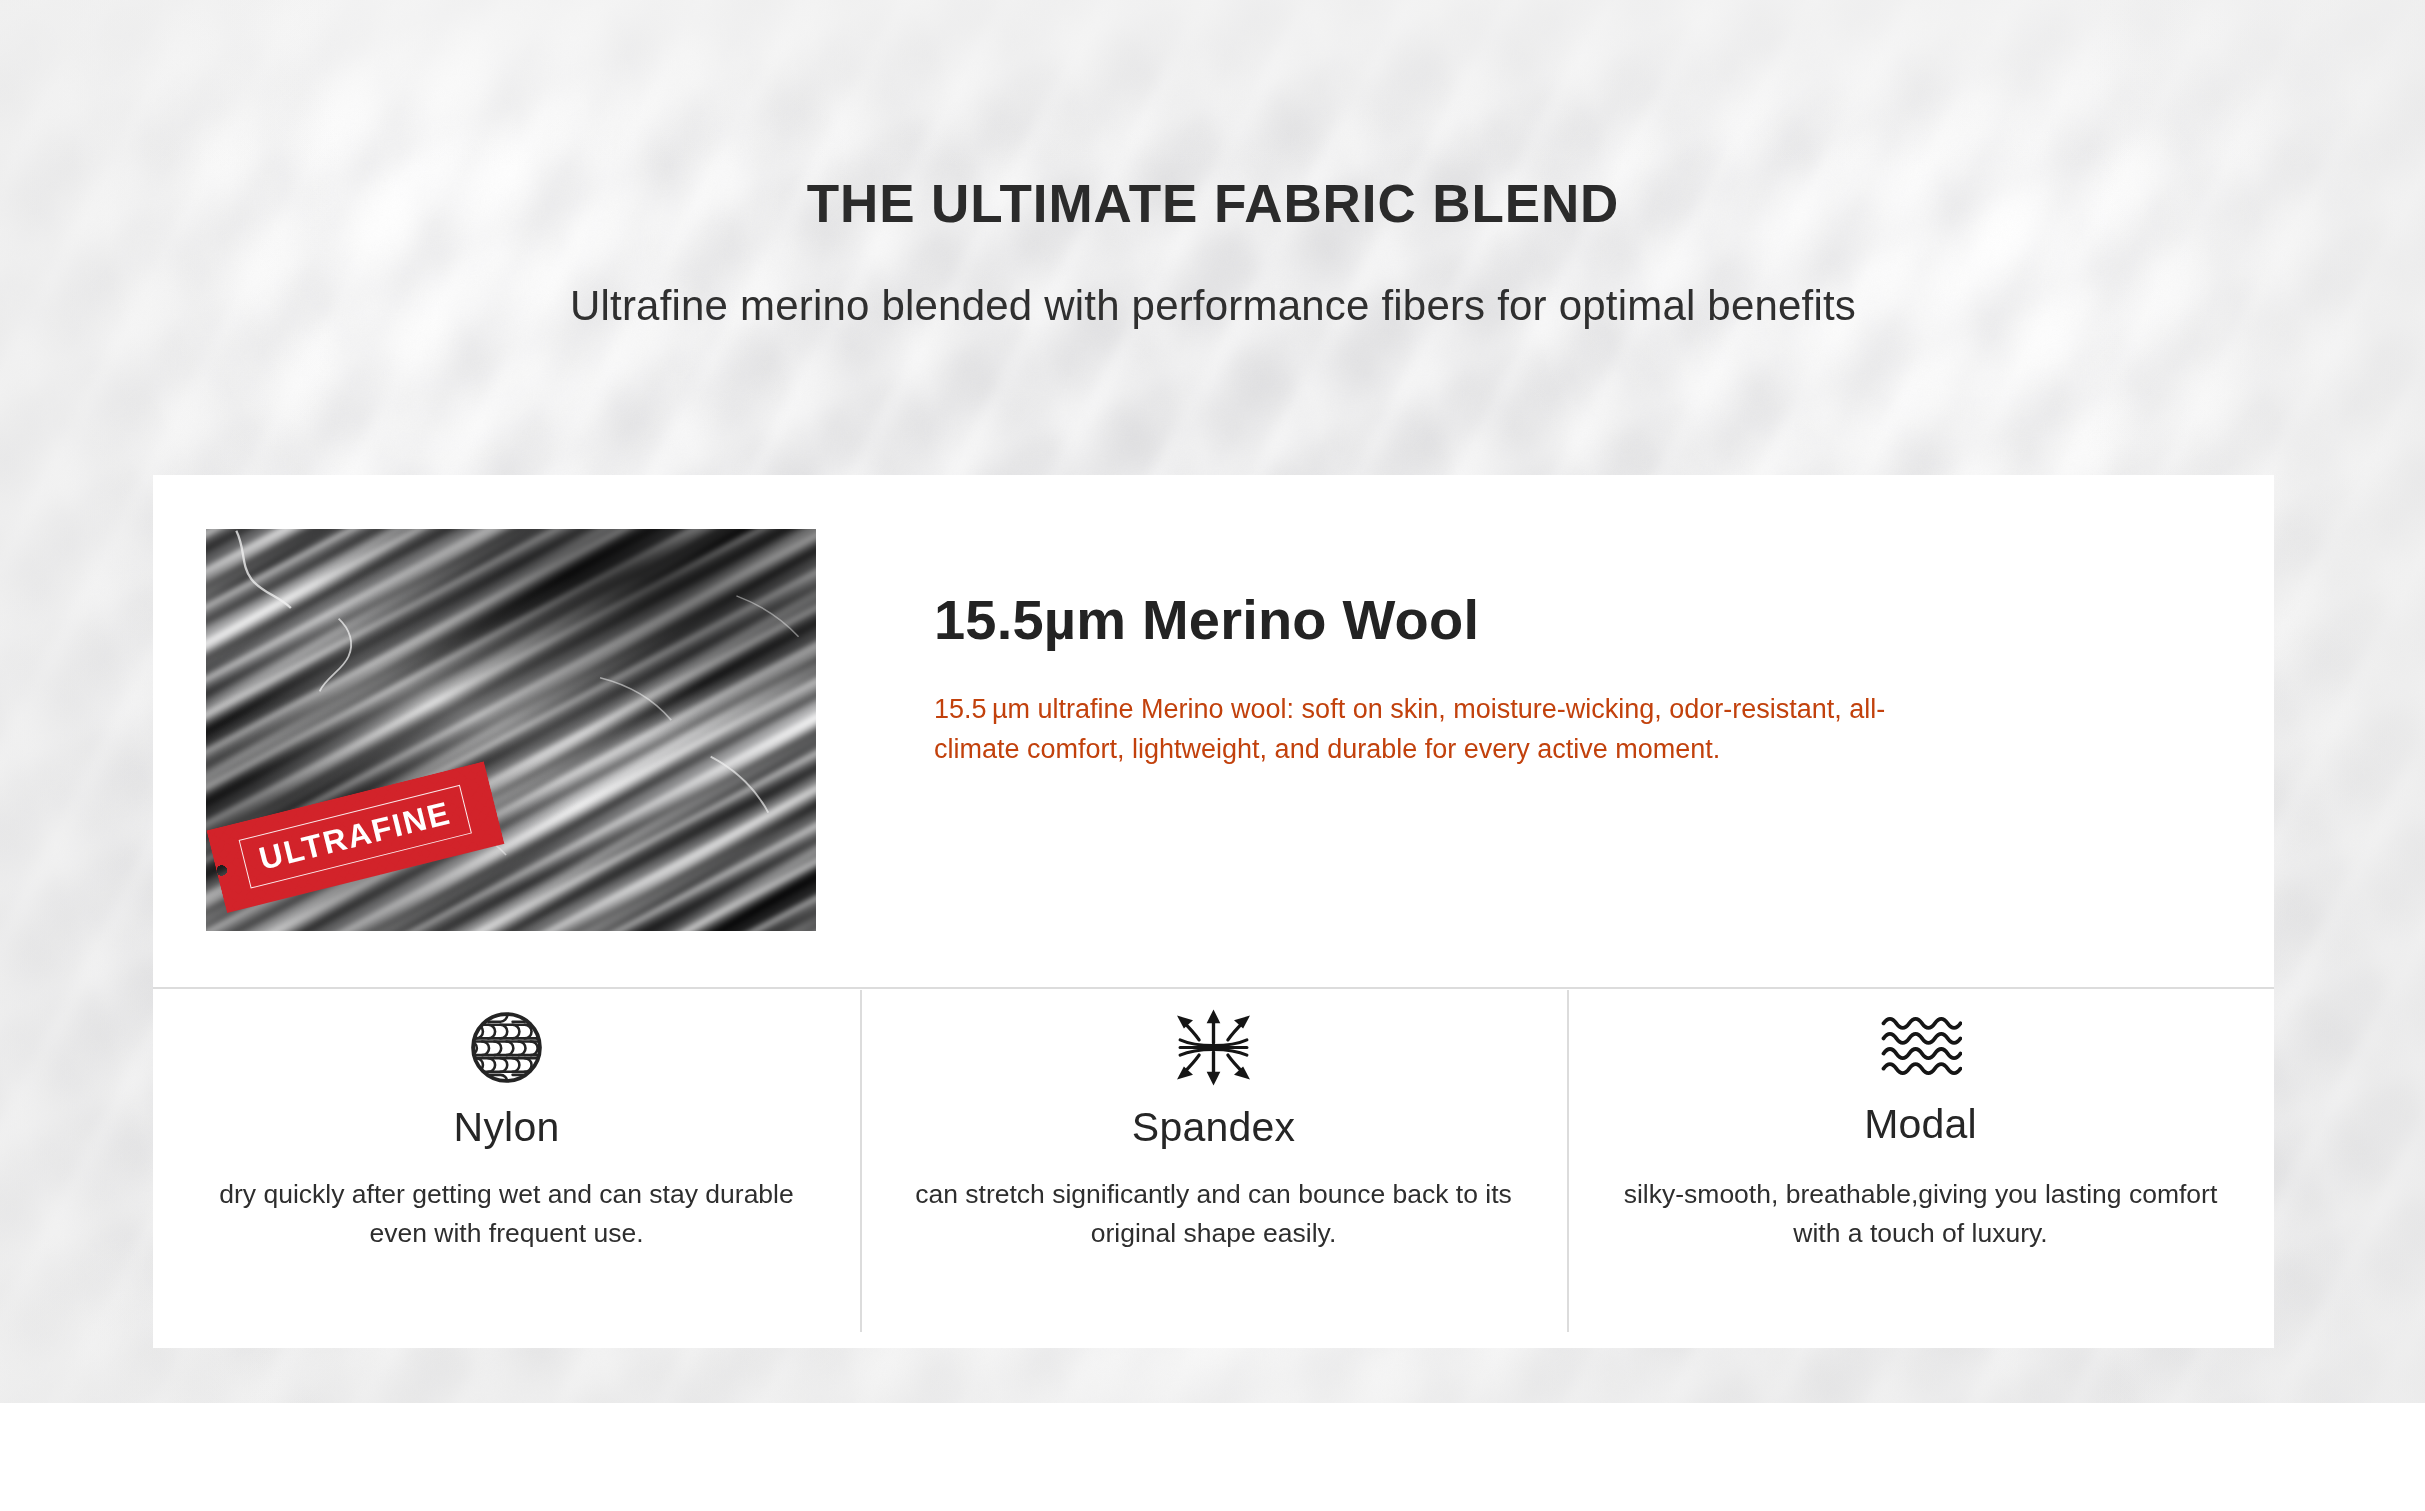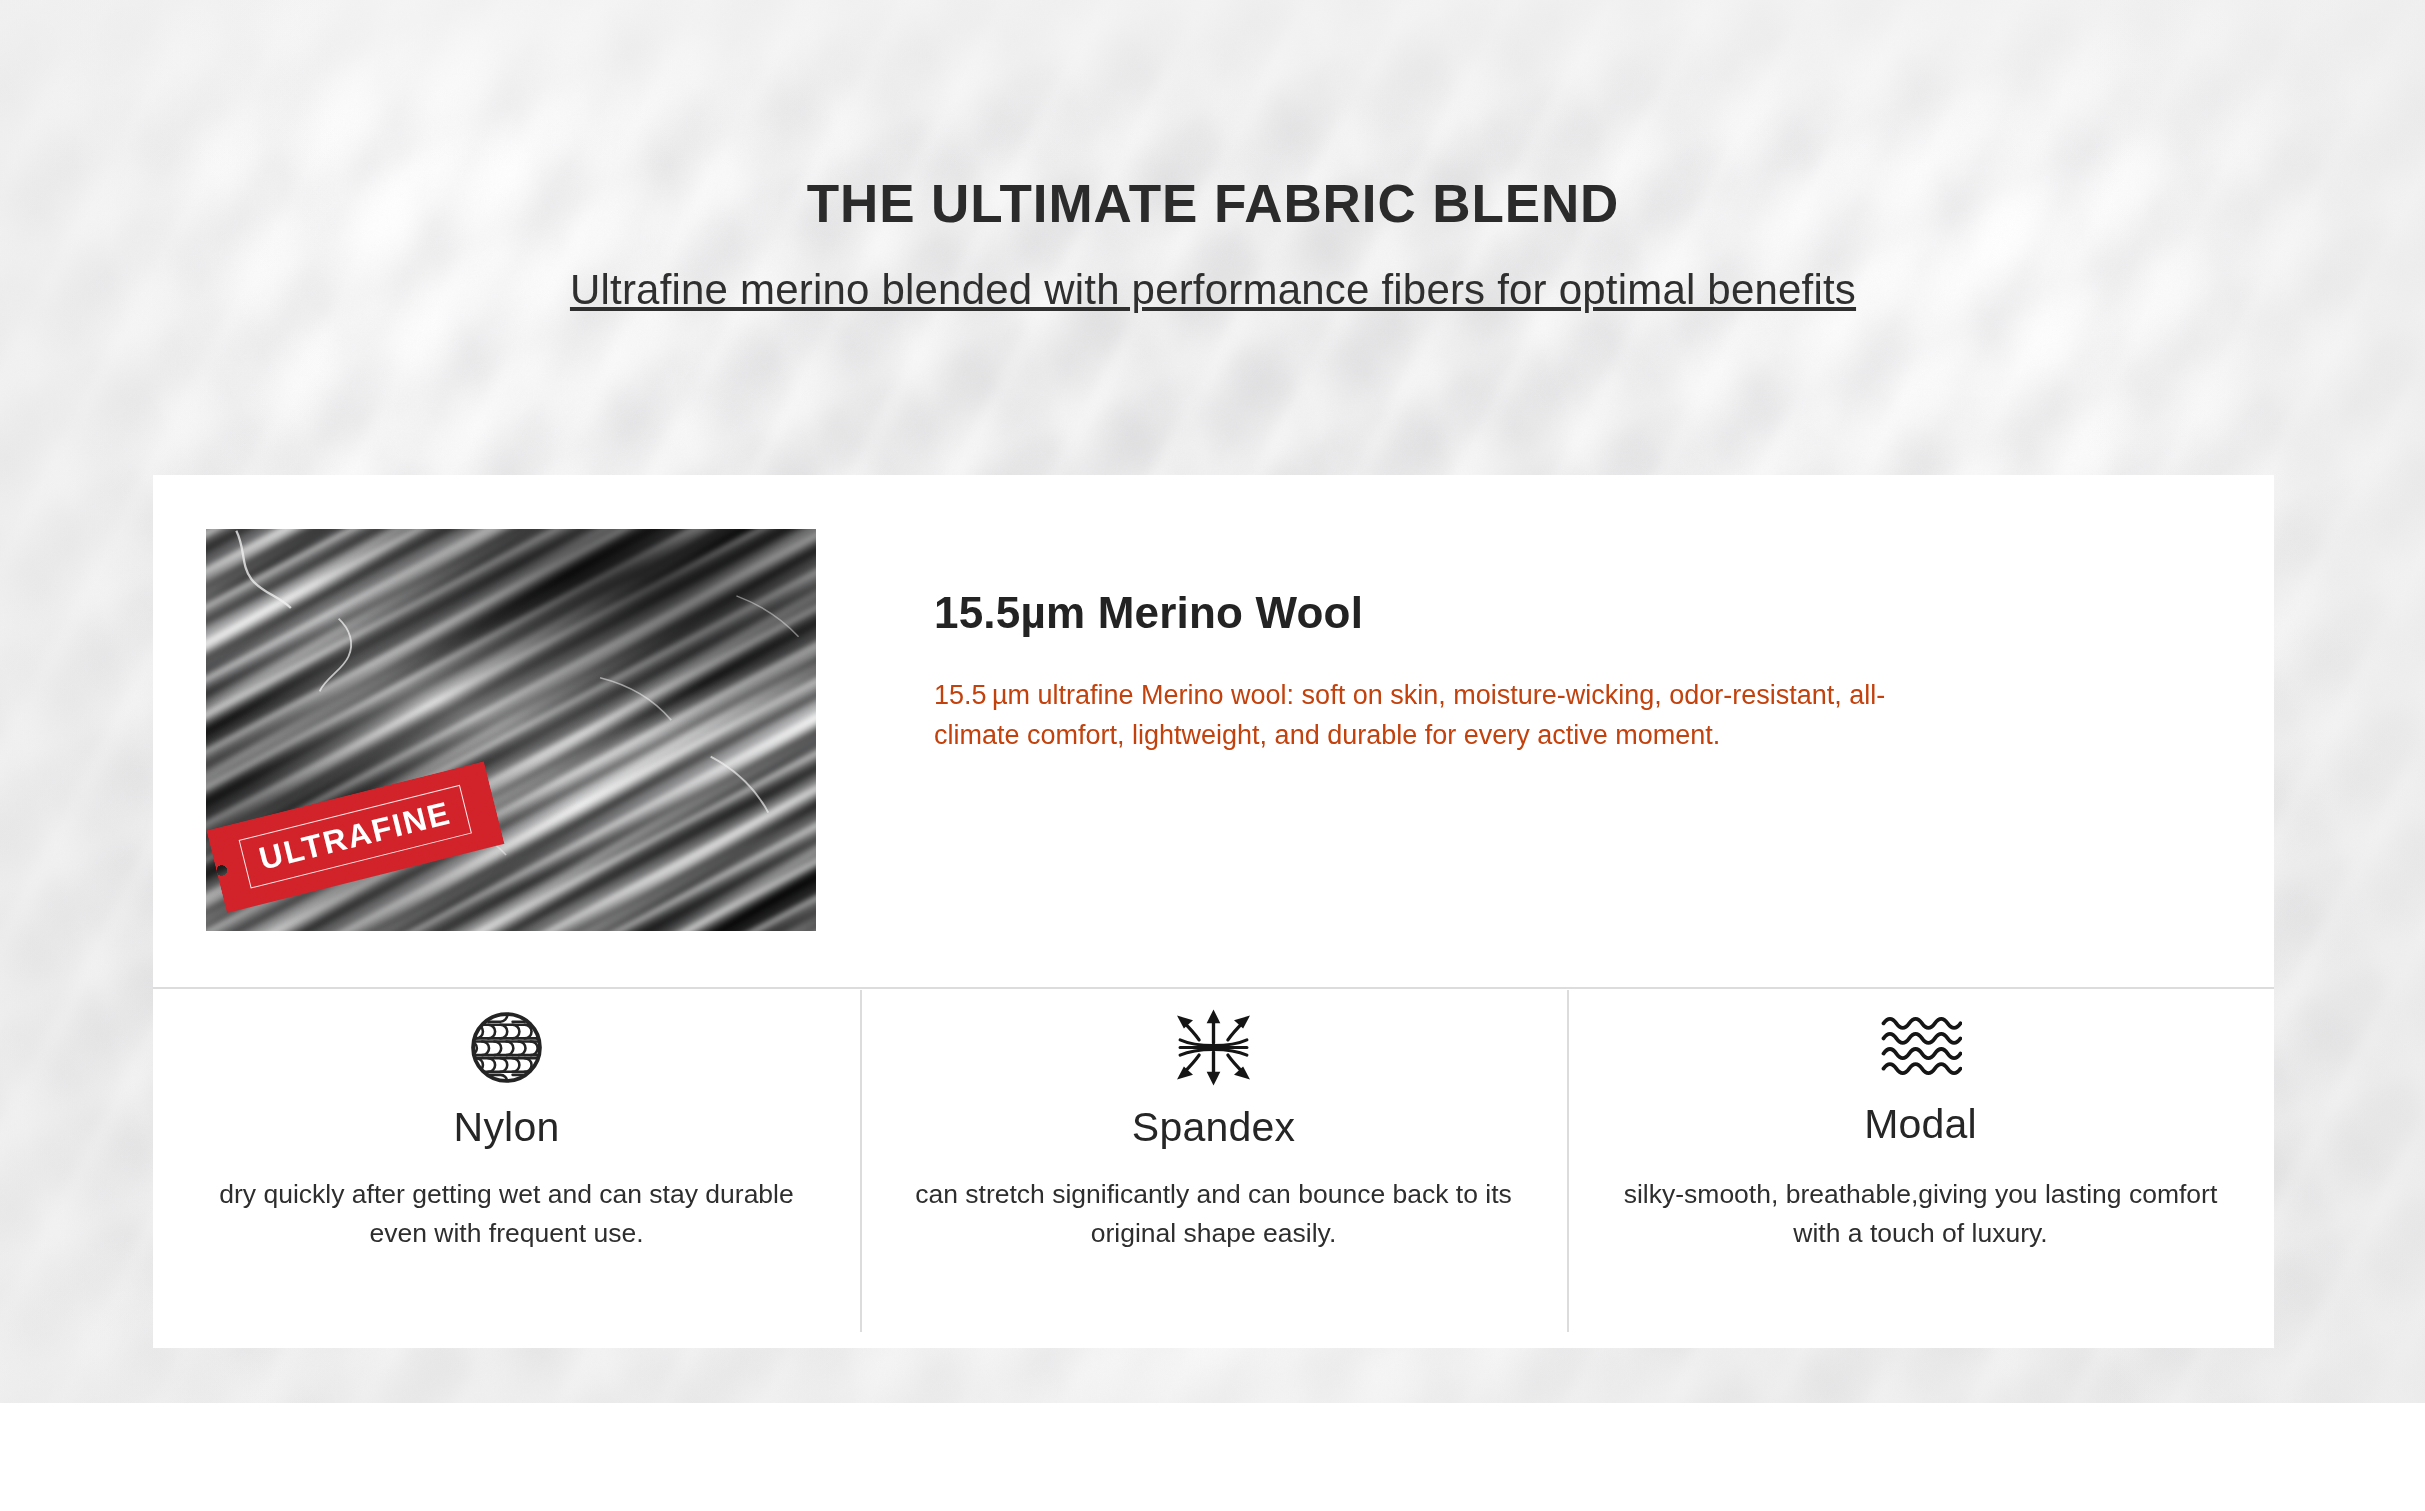--- a/index.html
+++ b/index.html
@@ -86,28 +86,27 @@
   }
   .title {
     margin: 0;
     font-size: 53px;
     line-height: 1.06;
     font-weight: 700;
     letter-spacing: 0.9px;
     color: #2b2b2b;
   }
   .subtitle {
-    margin: 0;
+    margin: 16px;
     padding-top: 35px;
     font-size: 42px;
     line-height: 1.1;
     font-weight: 400;
     letter-spacing: 0.2px;
     color: #2f2f2f;
-    text-decoration: underline;
   }
 
   
   .card {
     position: absolute;
     left: 153px;
     top: 475px;
     width: 2121px;
     height: 873px;
     background: #ffffff;
@@ -205,21 +204,21 @@
   }
 
   .hero-copy {
     position: absolute;
     left: 781px;
     top: 114px;
     width: 978px;
   }
   .hero-title {
     margin: 0;
-    font-size: 44px;
+    font-size: 56px;
     font-weight: 700;
     letter-spacing: 0.2px;
     color: #232323;
     line-height: 1.1;
   }
   .hero-text {
     margin: 0;
     padding-top: 39px;
     font-size: 27px;
     line-height: 1.48;

